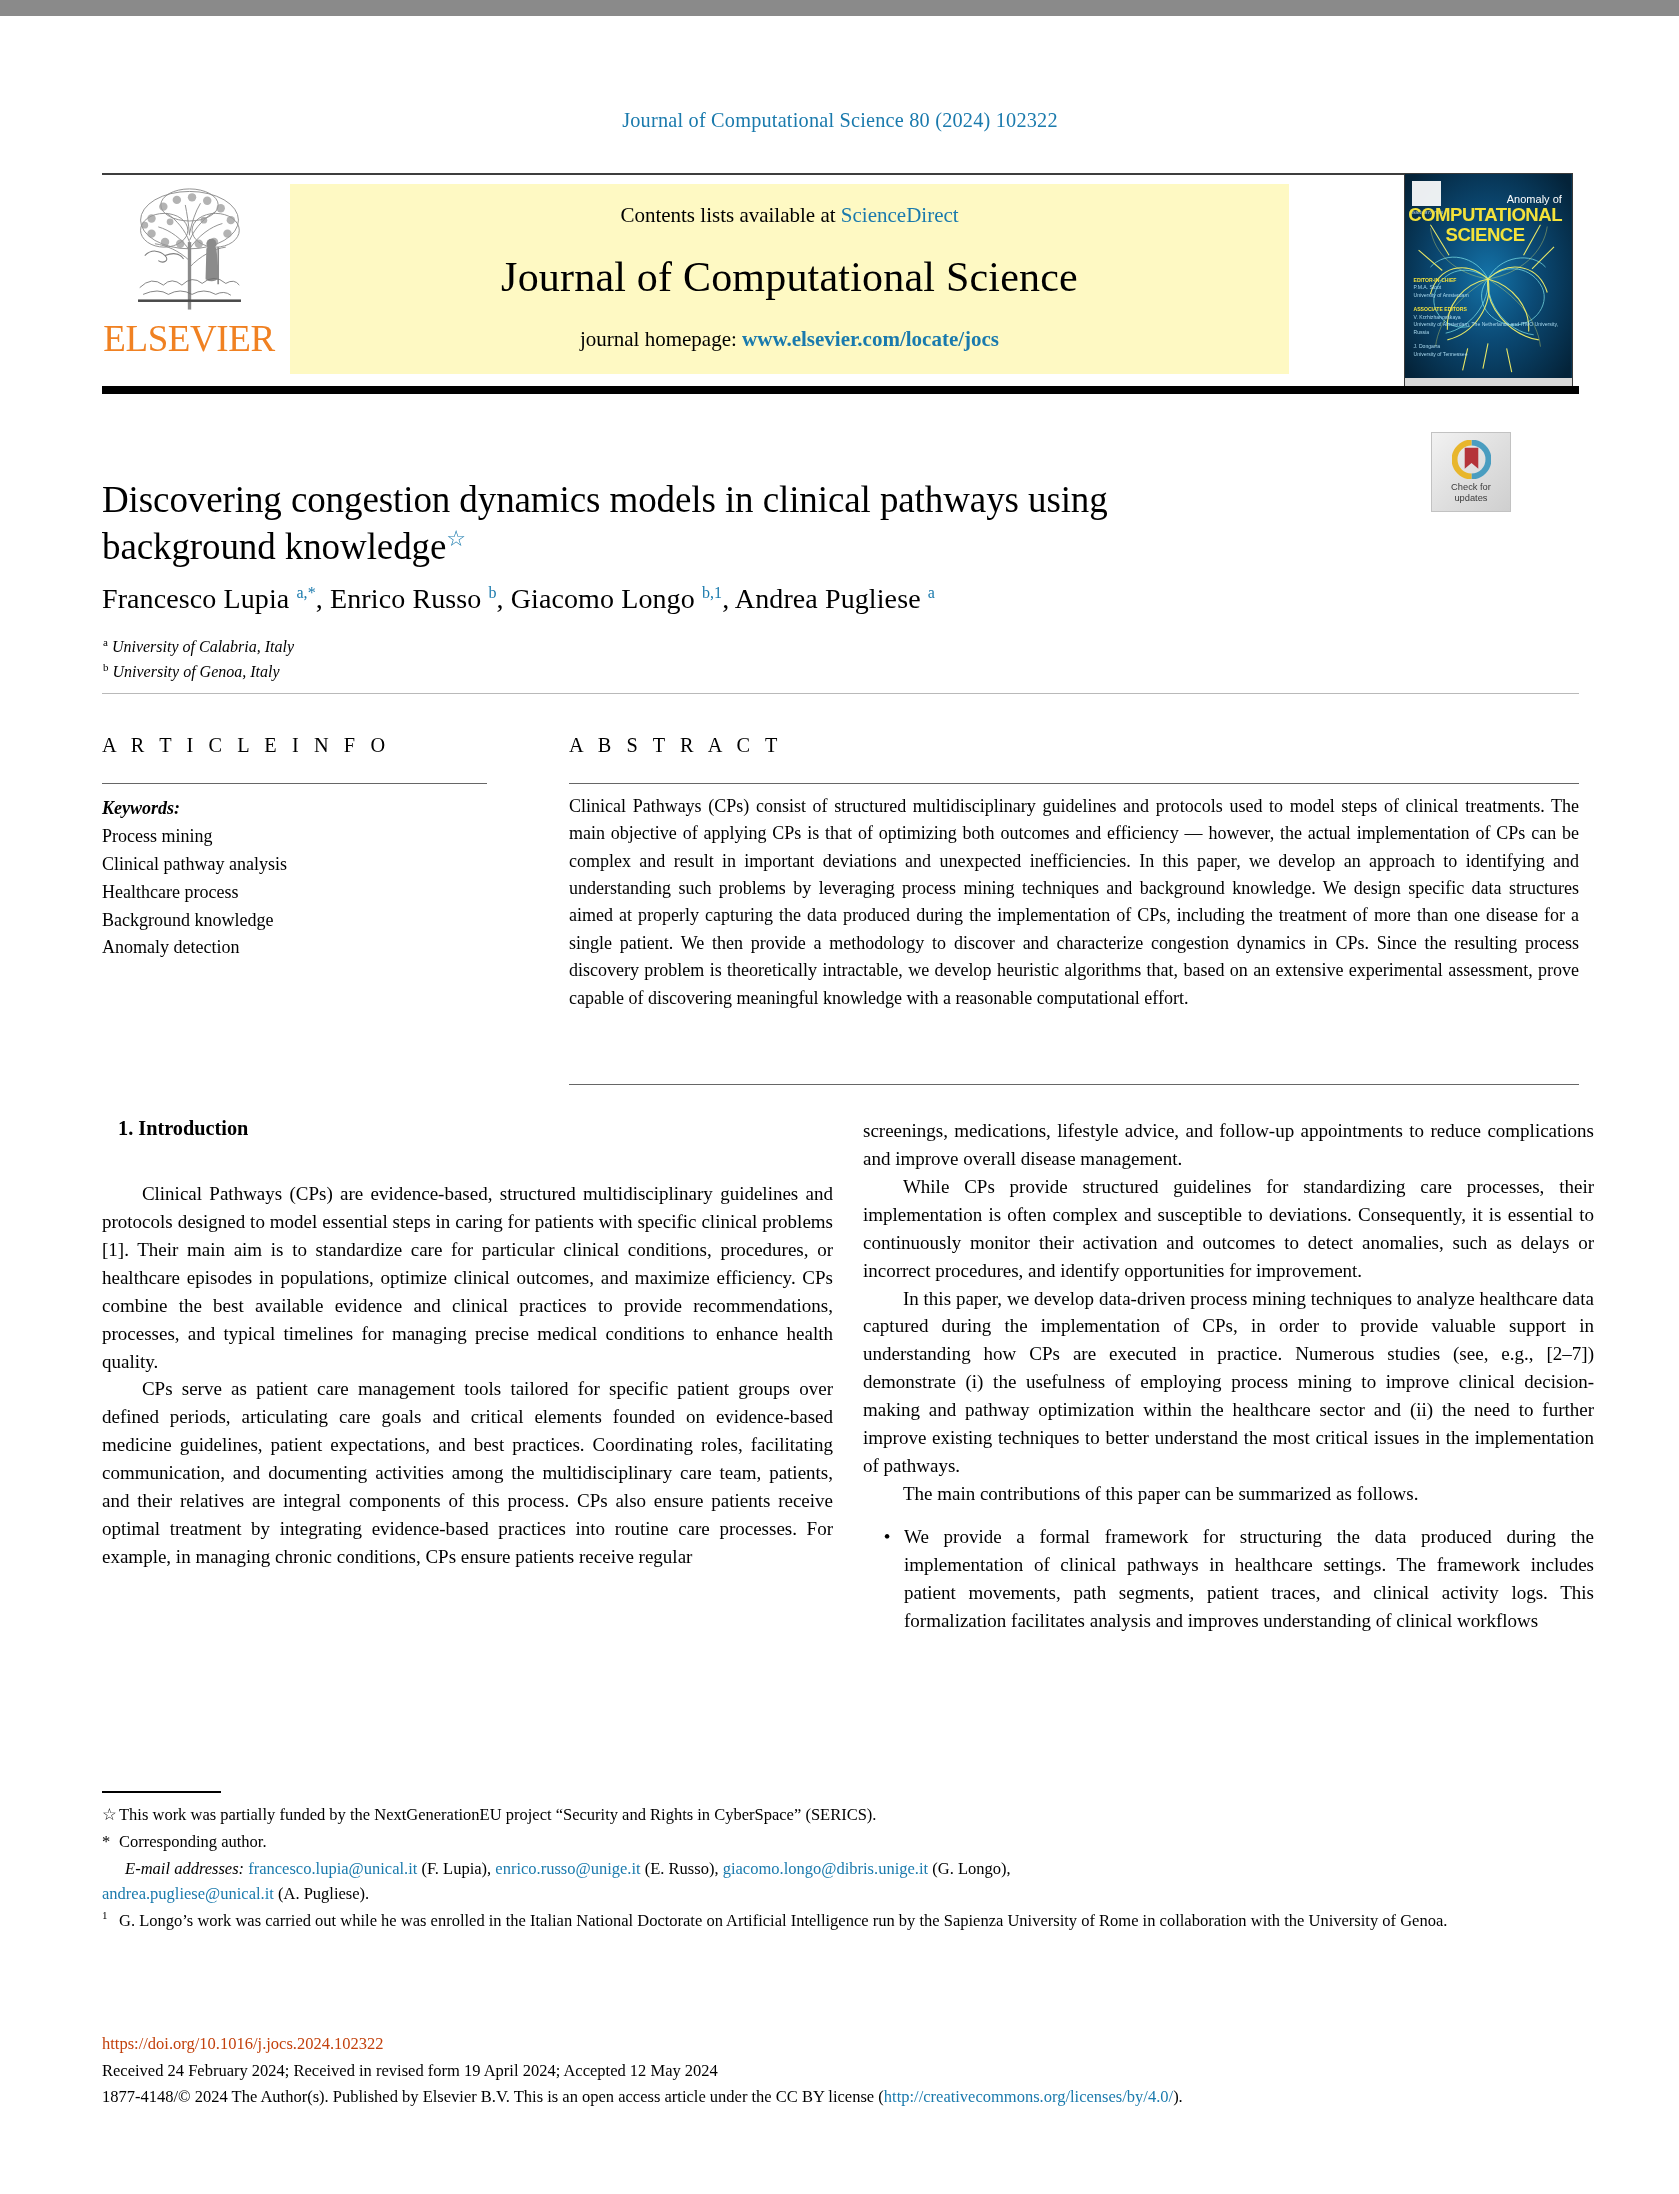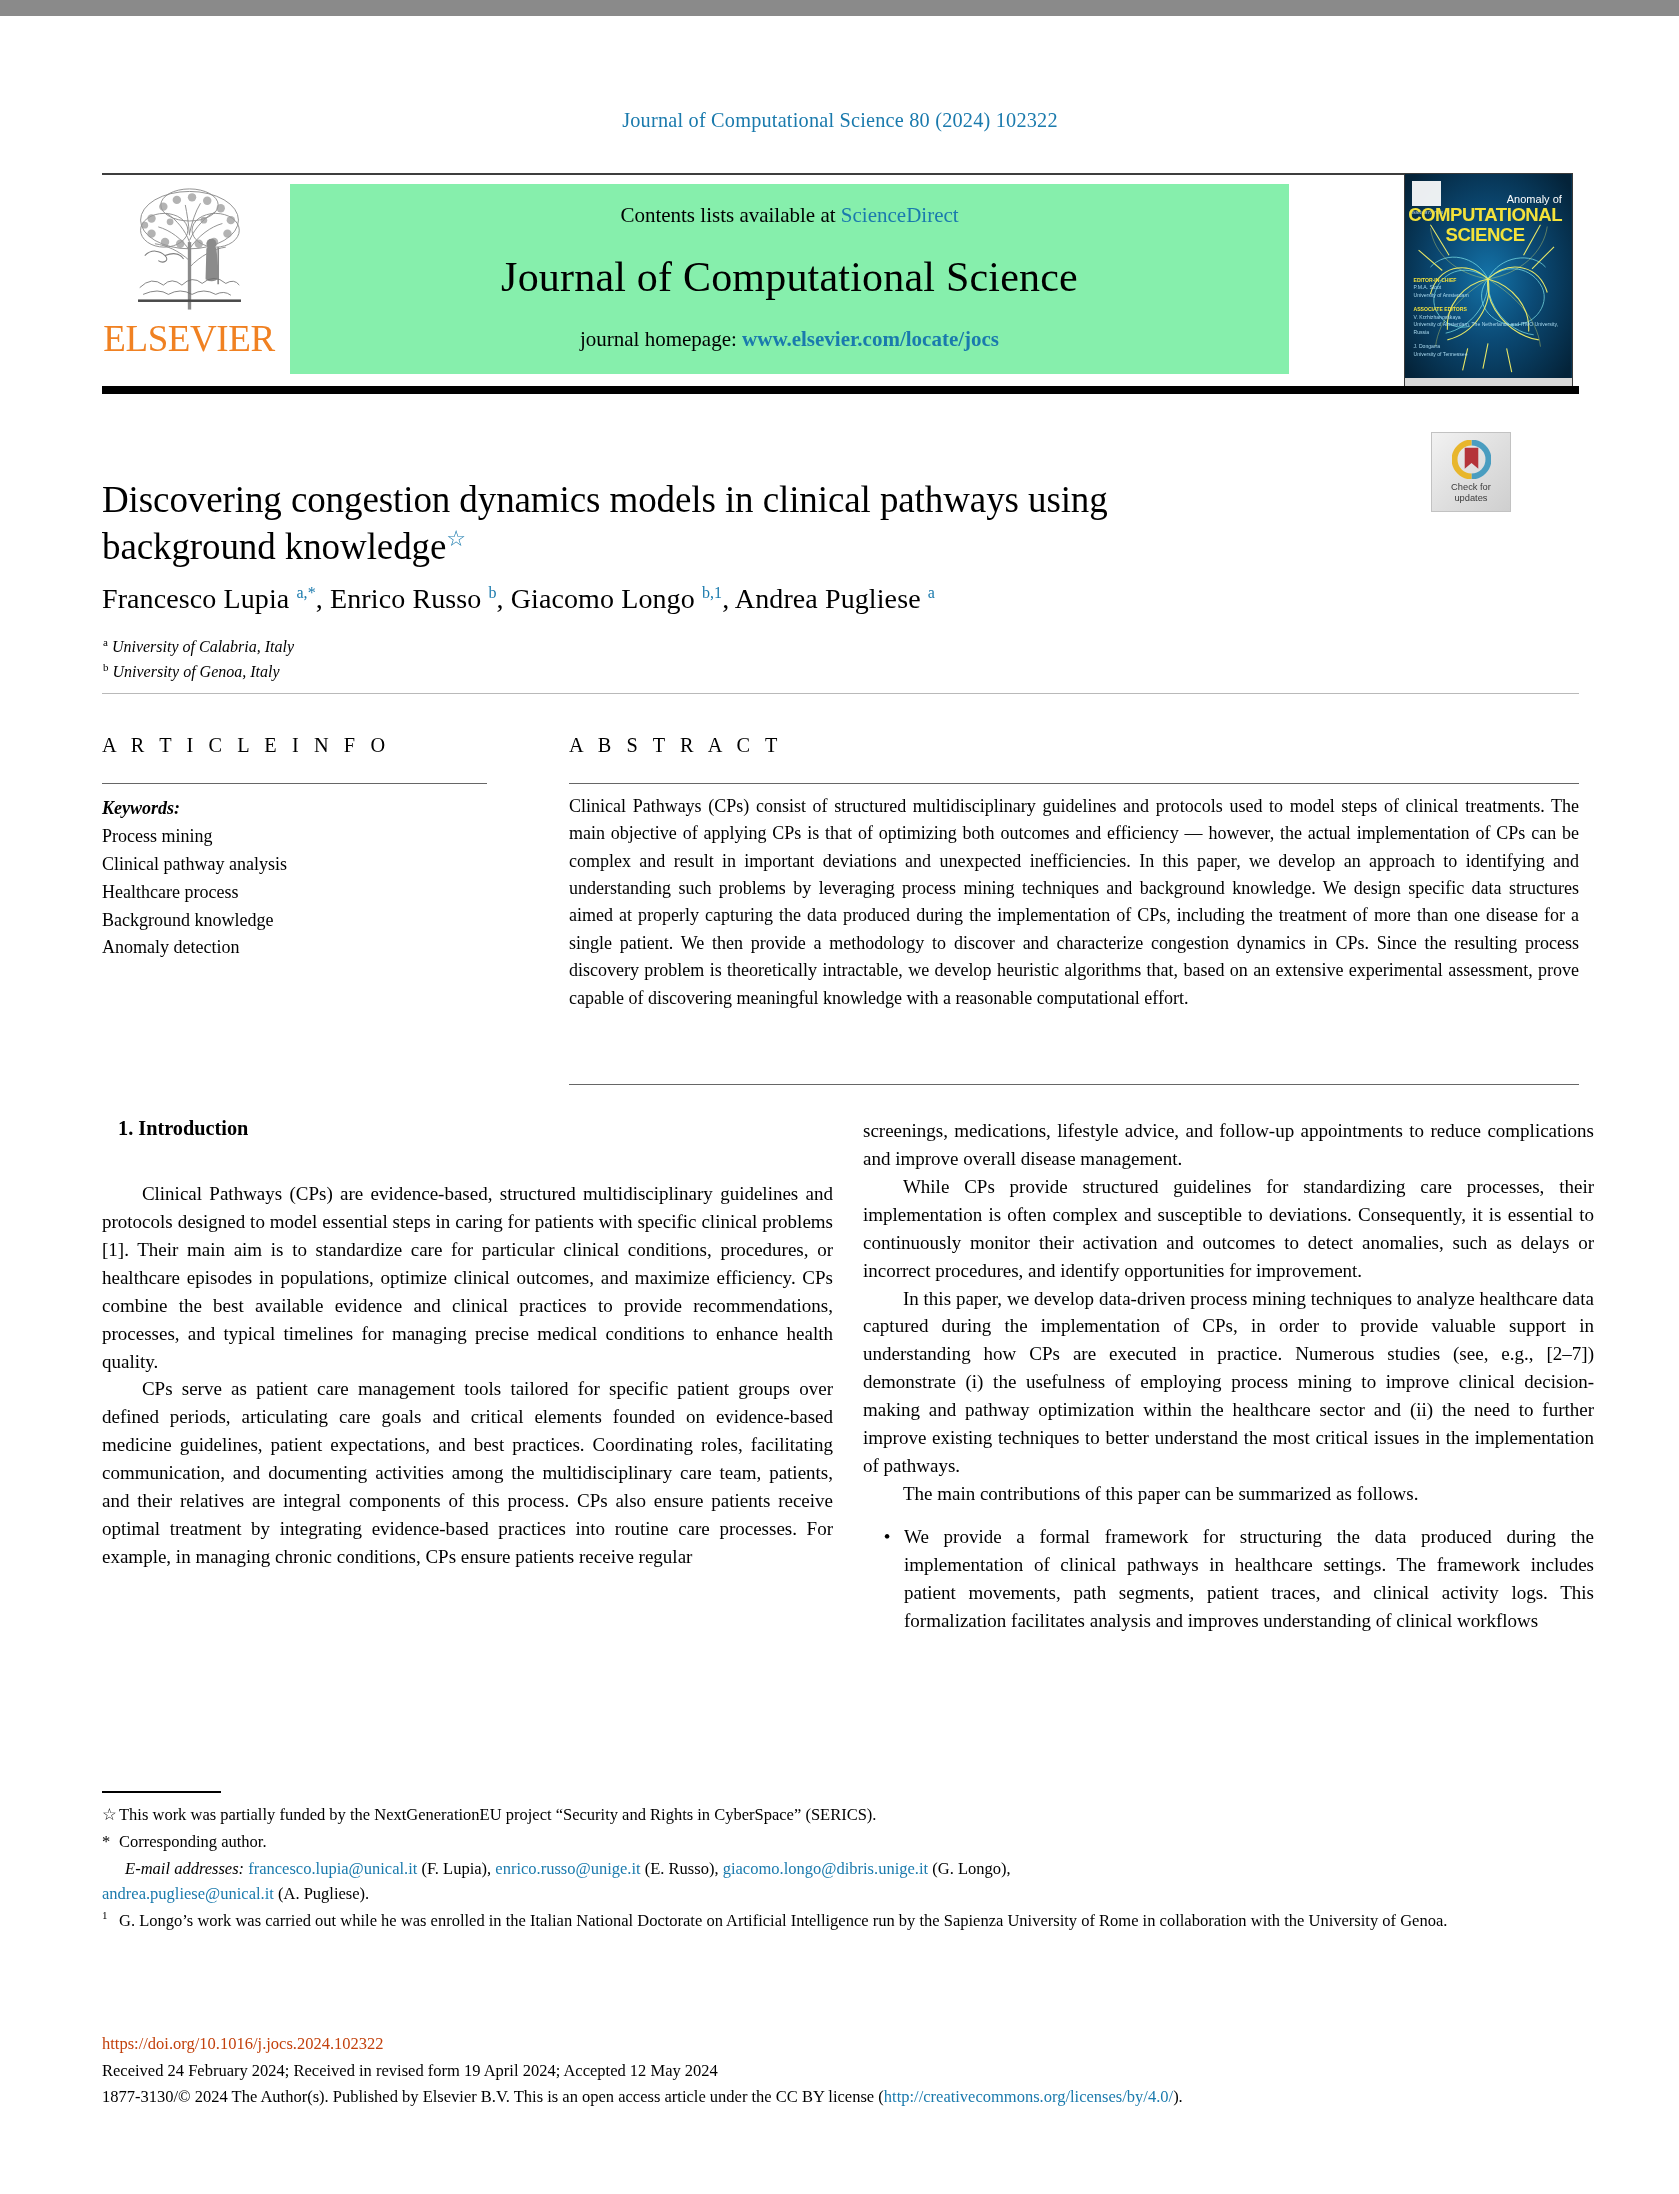--- a/index.html
+++ b/index.html
@@ -66,21 +66,21 @@
     line-height: 1;
     margin-top: 1.7px;
   }
 
   .contents-box {
     position: absolute;
     top: 11px;
     left: 188px;
     width: 999px;
     height: 190px;
-    background: #86efac;
+    background: #fef9c3;
     display: flex;
     flex-direction: column;
     align-items: center;
     justify-content: space-between;
     padding: 18.6px 0 22px 0;
     box-sizing: border-box;
   }
   .contents-line { font-size: 21px; }
   .journal-big { font-size: 42px; letter-spacing: 0.2px; }
   .homepage-line { font-size: 21px; }
@@ -509,17 +509,17 @@
       <span>(G. Longo),</span><br>
       <span class="lnk">andrea.pugliese@unical.it</span>
       <span>(A. Pugliese).</span>
     </p>
     <p><sup class="fn-mark">1</sup><span>G. Longo’s work was carried out while he was enrolled in the Italian National Doctorate on Artificial Intelligence run by the Sapienza University of Rome in collaboration with the University of Genoa.</span></p>
   </div>
 
   <div class="license">
     <p class="doi">https://doi.org/10.1016/j.jocs.2024.102322</p>
     <p>Received 24 February 2024; Received in revised form 19 April 2024; Accepted 12 May 2024</p>
-    <p><span>1877-3130/© 2024 The Author(s).  Published by Elsevier B.V. This is an open access article under the CC BY license (</span><span class="lnk">http://creativecommons.org/licenses/by/4.0/</span><span>).</span></p>
+    <p><span>1877-4148/© 2024 The Author(s).  Published by Elsevier B.V. This is an open access article under the CC BY license (</span><span class="lnk">http://creativecommons.org/licenses/by/4.0/</span><span>).</span></p>
   </div>
 
 </div>
 
 
 </body></html>

